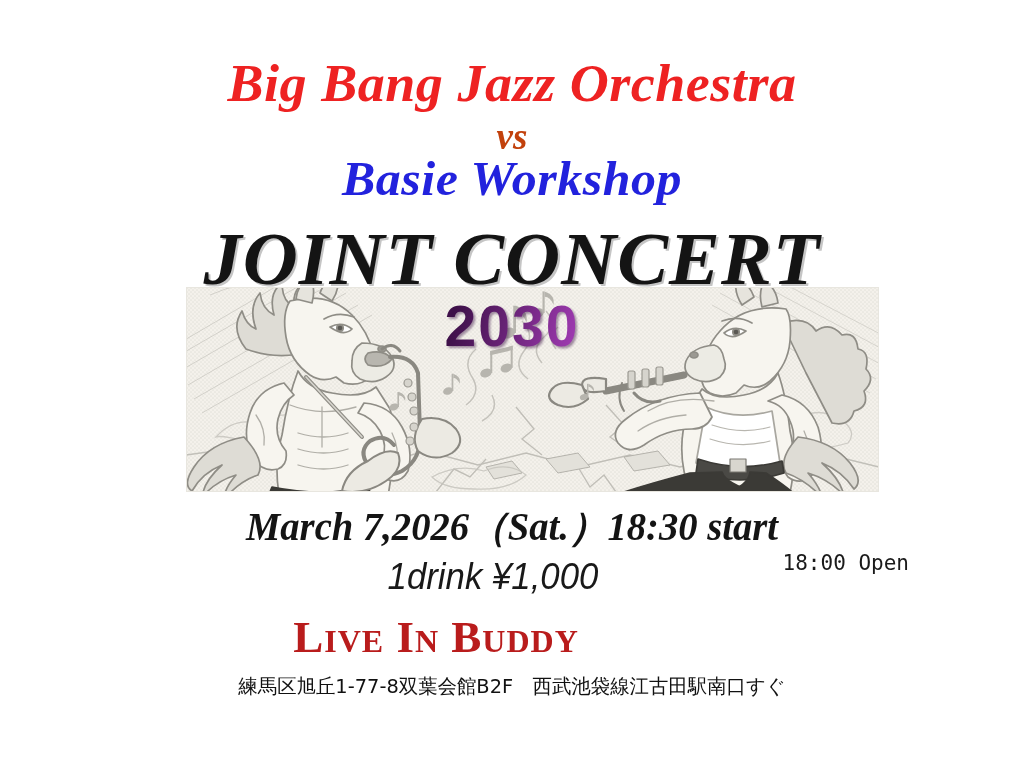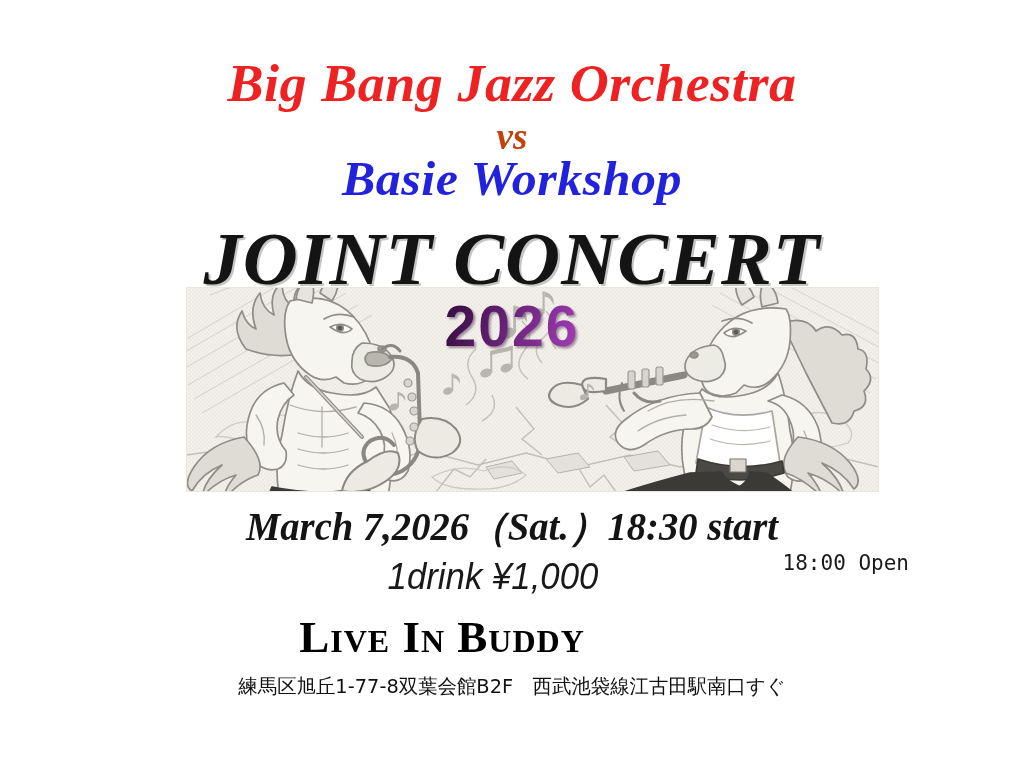--- a/index.html
+++ b/index.html
@@ -184,25 +184,24 @@
     position: absolute;
     left: 0;
     top: 612px;
     width: 872px;
     text-align: center;
     white-space: nowrap;
     font-family: "Liberation Serif", "DejaVu Serif", serif;
     font-weight: bold;
     font-size: 45px;
     line-height: 50px;
-    color: #000000;
+    color: #b91c1c;
     font-variant: small-caps;
     letter-spacing: 1px;
     transform: scaleX(1.0);
-    padding-left: 6px;
   }
 
   
   #venue-address {
     position: absolute;
     left: 0;
     top: 673px;
     width: 1024px;
     text-align: center;
     white-space: nowrap;
@@ -458,21 +457,21 @@
           </g>
         </g>
 
         <rect x="0" y="0" width="693" height="205" fill="none" stroke="#e8e6df" stroke-width="2"></rect>
       </g>
     </svg>
   </div>
 
   <div id="main-title">JOINT CONCERT</div>
 
-  <div id="year-badge">2026</div>
+  <div id="year-badge">2030</div>
 
   <div id="date-line">March 7,2026（Sat.）18:30 start</div>
 
   <div id="open-time">18:00 Open</div>
 
   <div id="drink-price">1drink ¥1,000</div>
 
   <div id="venue-name">Live In Buddy</div>
 
   <div id="venue-address">練馬区旭丘1-77-8双葉会館B2F　西武池袋線江古田駅南口すぐ</div>

